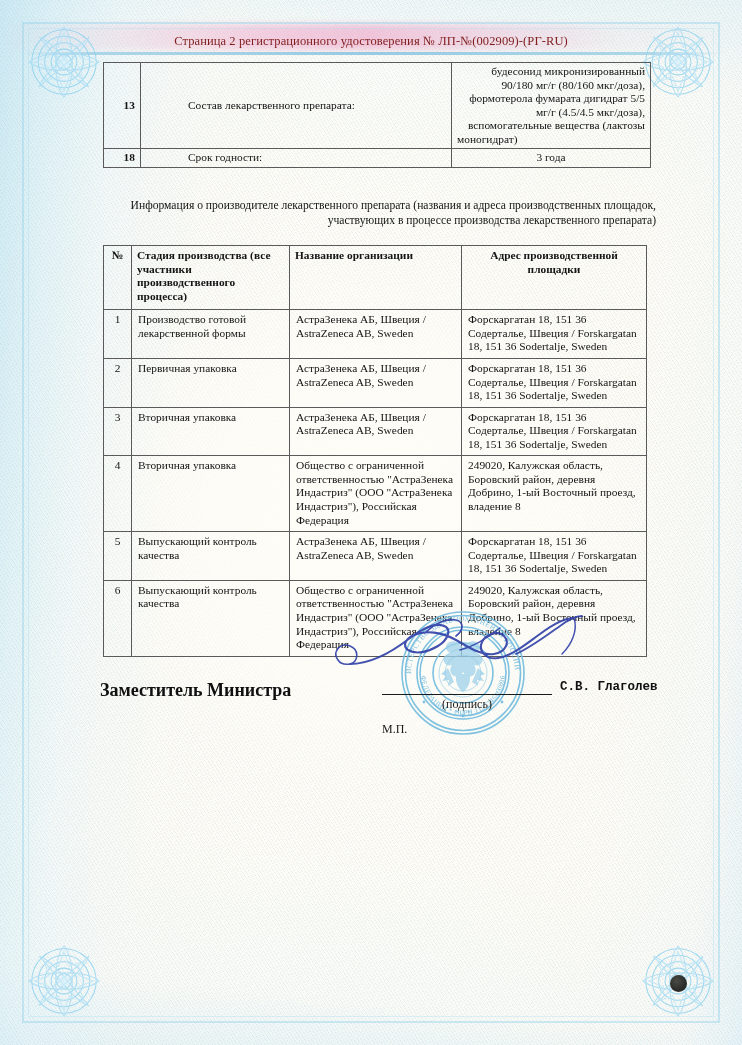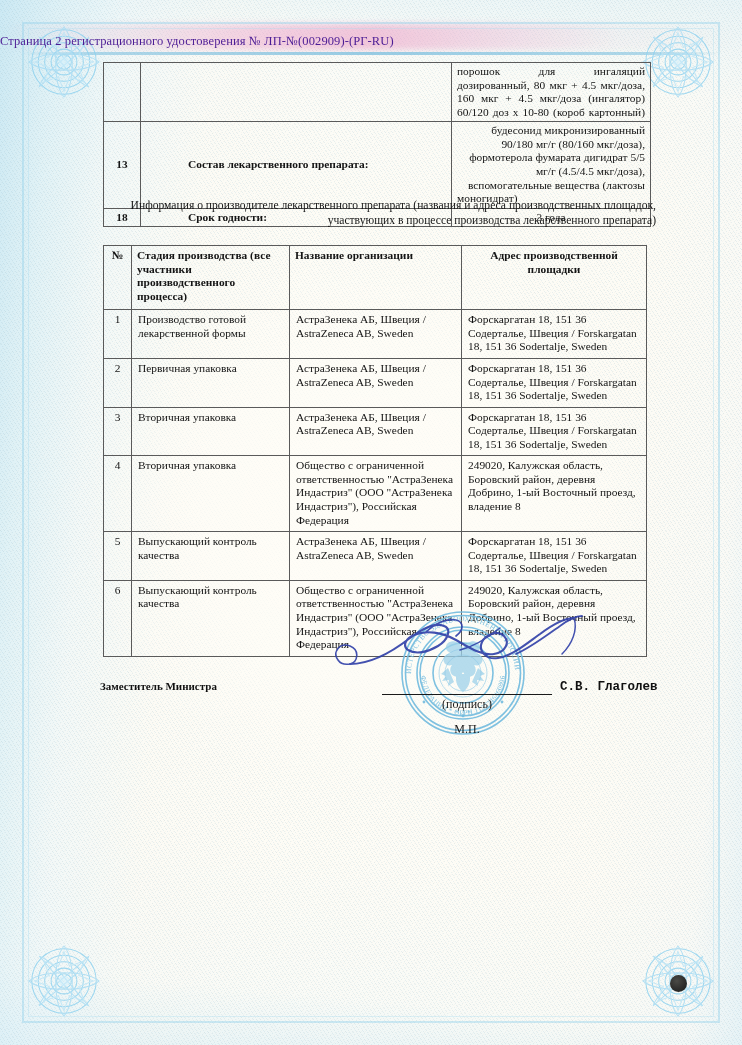--- a/index.html
+++ b/index.html
@@ -143,22 +143,23 @@
   
   .content {
     position: absolute;
     inset: 0;
   }
 
   .page-title {
     position: absolute;
     left: 0; right: 0;
     top: 34px;
+    text-align: center;
     font-size: 12.5px;
-    color: #4c1d95;
+    color: #7f1d1d;
     letter-spacing: 0.1px;
   }
 
   table.doc {
     border-collapse: collapse;
     position: absolute;
     font-size: 11.4px;
     color: #141414;
   }
   table.doc td, table.doc th {
@@ -170,27 +171,27 @@
   }
 
   
   #table-top {
     left: 103px;
     top: 62px;
     width: 548px;
   }
   #table-top td.c-num {
     width: 26px;
-    text-align: center;
+    text-align: right;
     font-weight: bold;
     vertical-align: middle;
   }
   #table-top td.c-label {
     width: 258px;
-    font-weight: bold;
+    font-weight: normal;
     vertical-align: middle;
     padding-left: 47px;
   }
   #table-top td.c-val {
     text-align: justify;
     text-align-last: justify;
   }
   #table-top td.c-val.nojust {
     text-align: right;
     text-align-last: left;
@@ -244,21 +245,21 @@
     position: absolute;
     left: 100px;
     top: 660px;
     width: 552px;
     height: 110px;
   }
   .sig-title {
     position: absolute;
     left: 0;
     top: 20px;
-    font-size: 11px;
+    font-size: 18px;
     font-weight: bold;
     color: #101010;
   }
   .sig-line {
     position: absolute;
     left: 282px;
     top: 34px;
     width: 170px;
     border-bottom: 1.2px solid #1a1a1a;
   }
@@ -279,21 +280,21 @@
     font-weight: bold;
     color: #101010;
     white-space: nowrap;
     font-family: Liberation Mono, monospace;
   }
   .sig-mp {
     position: absolute;
     left: 282px;
     top: 62px;
     width: 170px;
-    text-align: center;
+    text-align: left;
     font-size: 12px;
     color: #1a1a1a;
   }
 
   .seal {
     position: absolute;
     left: 388px;
     top: 598px;
     width: 150px;
     height: 150px;
@@ -409,25 +410,20 @@
 
   <div class="hole-punch"></div>
 
   <div class="content">
 
     <div class="page-title">Страница 2 регистрационного удостоверения № ЛП-№(002909)-(РГ-RU)</div>
 
     <table class="doc" id="table-top">
       <tbody>
         <tr>
-          <td class="c-num"></td>
-          <td class="c-label"></td>
-          <td class="c-val">порошок для ингаляций дозированный, 80 мкг + 4.5 мкг/доза, 160 мкг + 4.5 мкг/доза (ингалятор) 60/120 доз х 10-80 (короб картонный)</td>
-        </tr>
-        <tr>
           <td class="c-num">13</td>
           <td class="c-label">Состав лекарственного препарата:</td>
           <td class="c-val nojust">будесонид микронизированный 90/180 мг/г (80/160 мкг/доза), формотерола фумарата дигидрат 5/5 мг/г (4.5/4.5 мкг/доза), вспомогательные вещества (лактозы моногидрат)</td>
         </tr>
         <tr>
           <td class="c-num">18</td>
           <td class="c-label">Срок годности:</td>
           <td class="c-val center">3 года</td>
         </tr>
       </tbody>

